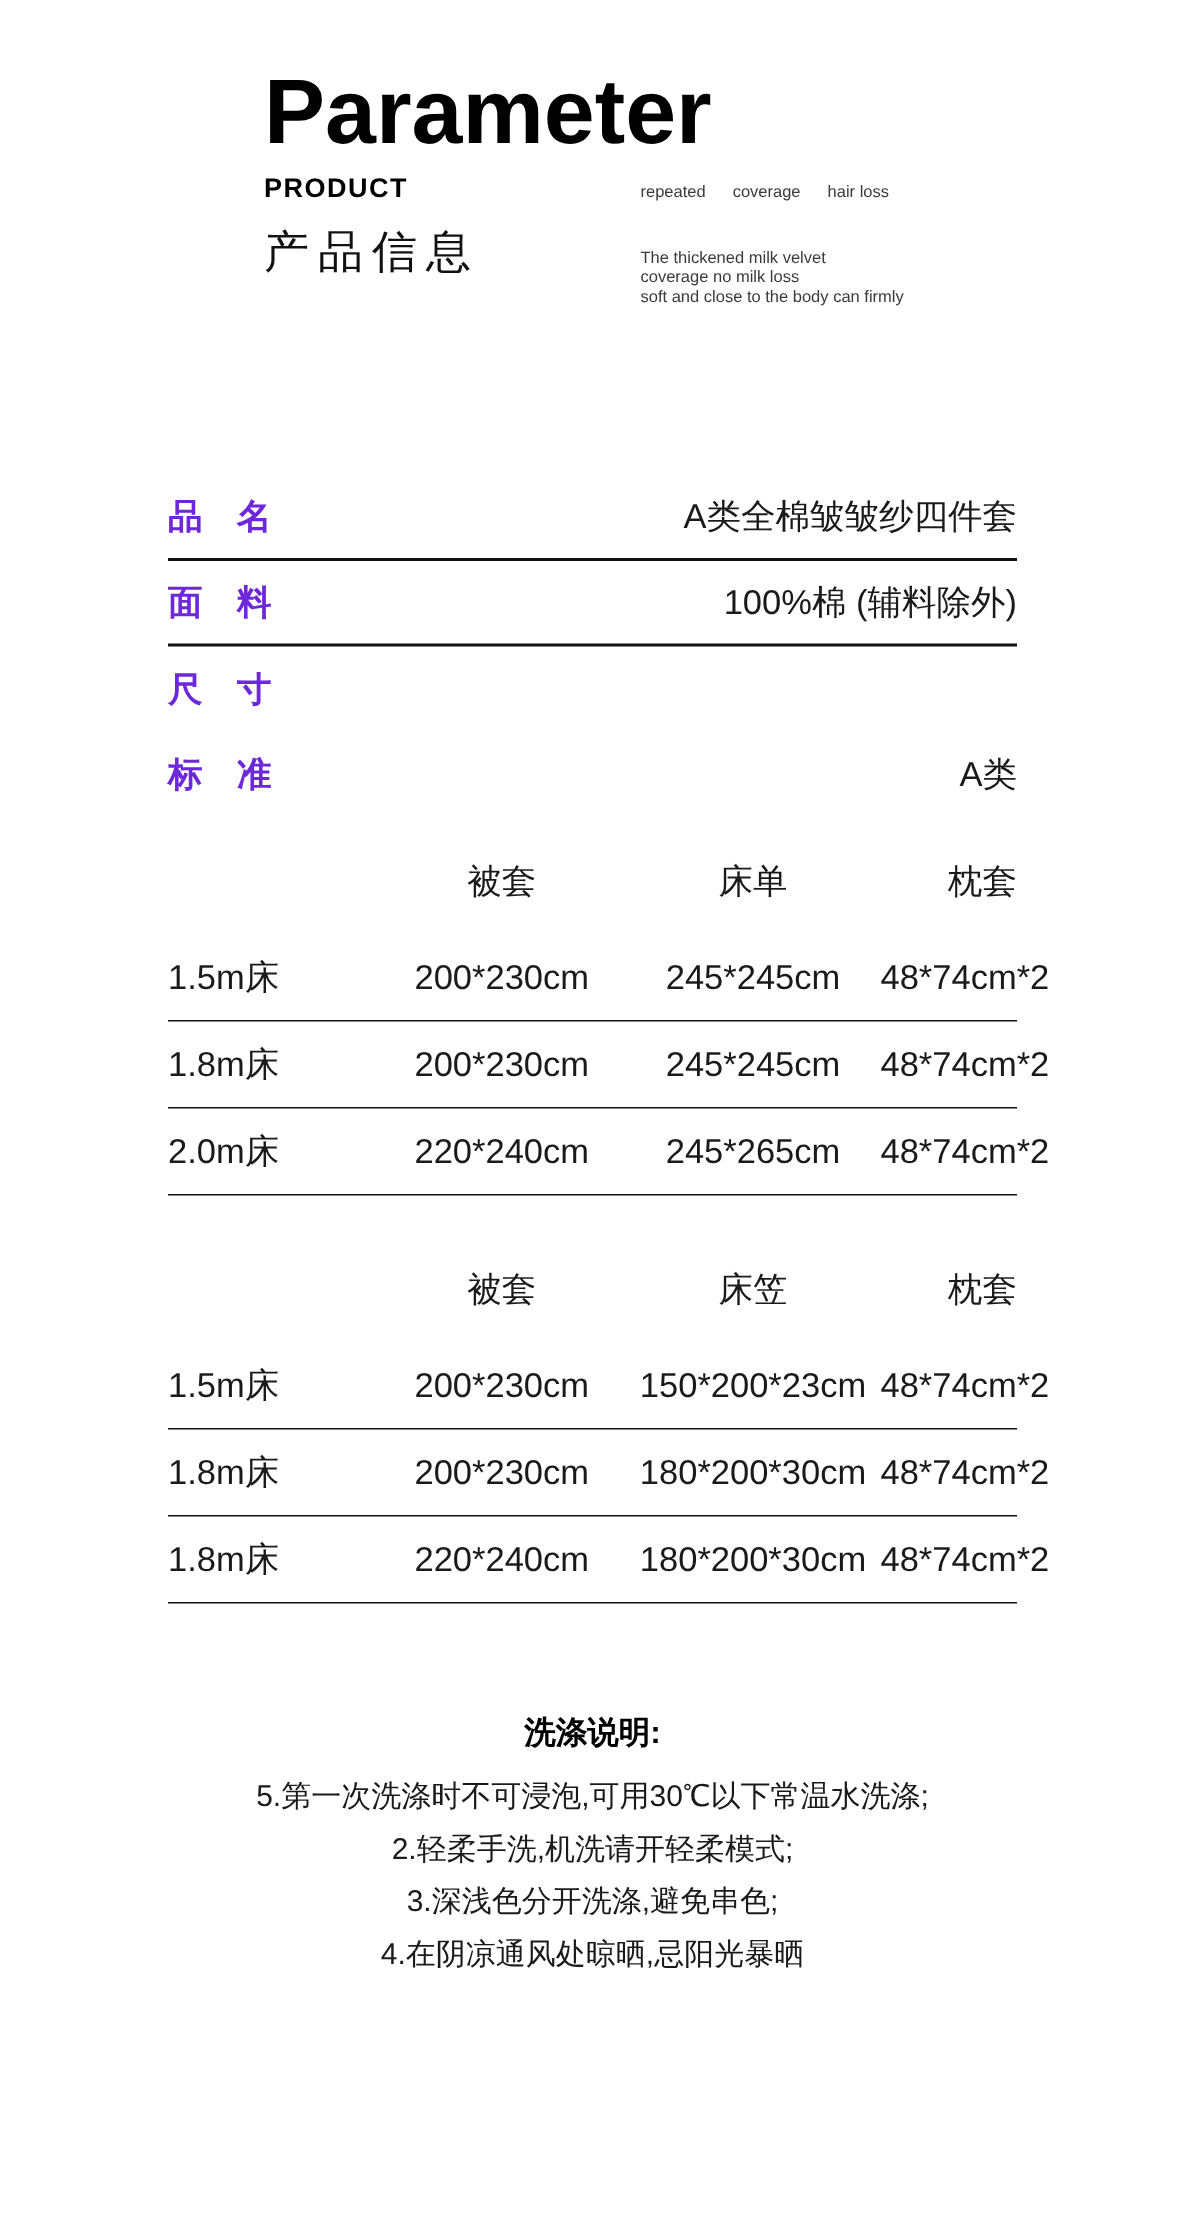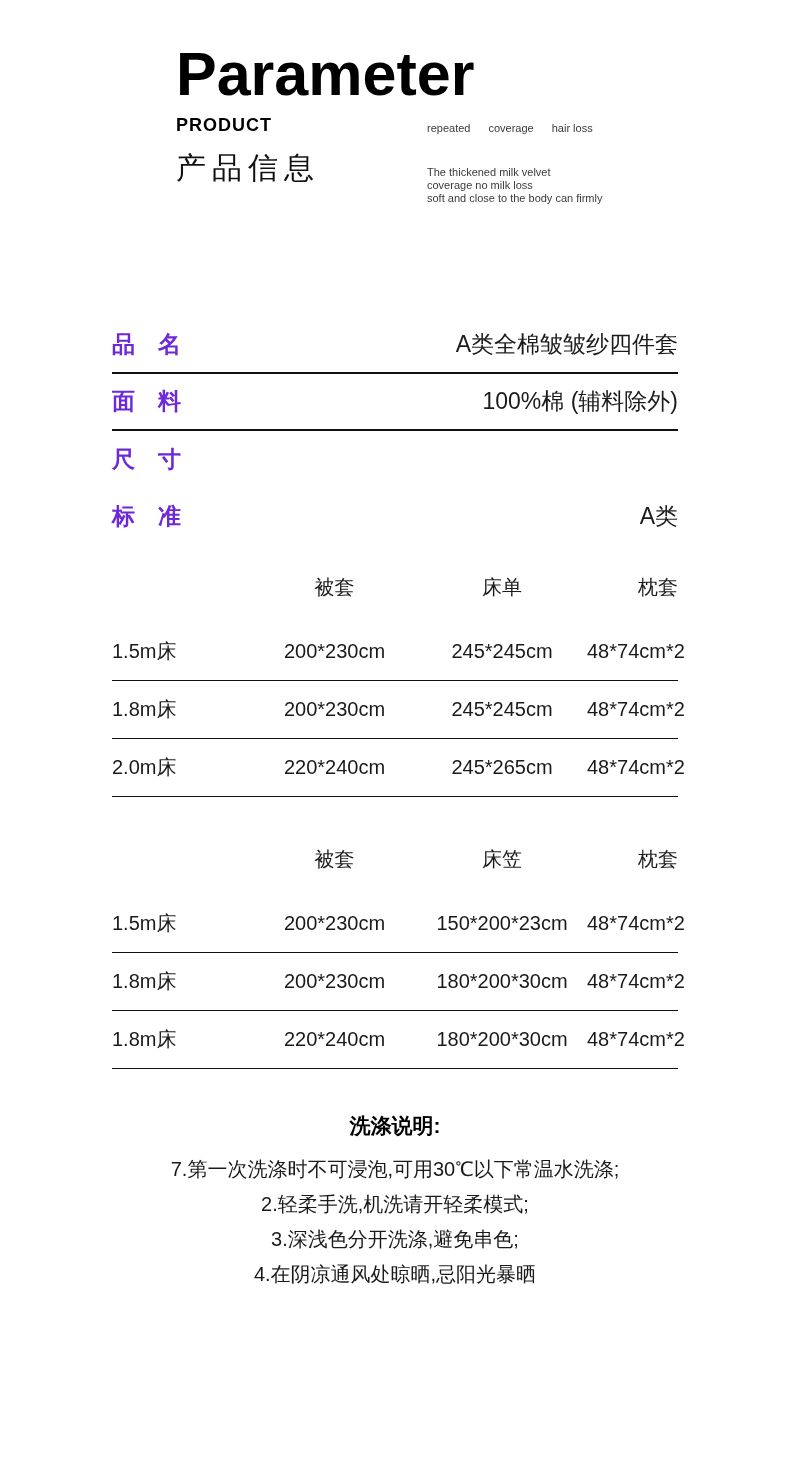--- a/index.html
+++ b/index.html
@@ -69,30 +69,30 @@
   .spec-label { font-weight: bold; color: #6d28d9; white-space: pre; }
   .spec-value { color: #1a1a1a; }
 
   
   .size-table { margin: 20px 112px 0 112px; }
   .size-table.second { margin-top: 40px; }
   .st-header, .st-row {
     display: grid;
     grid-template-columns: 140px 165px 170px 91px;
     align-items: center;
-    font-size: 20px;
+    font-size: 23px;
   }
   .st-header { height: 44px; margin-bottom: 14px; }
   .st-row { height: 58px; border-bottom: 1.5px solid #111; }
   .c1 { text-align: left; }
   .c2, .c3 { text-align: center; }
   .c4 { text-align: right; }
 
   
-  .washing { margin-top: 43px; text-align: center; }
+  .washing { margin-top: 72px; text-align: center; }
   .washing-title { font-size: 21px; font-weight: bold; color: #000; margin-bottom: 12px; }
   .washing-item { font-size: 20px; line-height: 35px; color: #1a1a1a; }
 </style>
 </head>
 <body>
 
 <div class="page">
 
   <header class="hero">
     <h1 class="hero-title">Parameter</h1>
@@ -180,19 +180,19 @@
     <div class="st-row">
       <span class="c1">1.8m床</span>
       <span class="c2">220*240cm</span>
       <span class="c3">180*200*30cm</span>
       <span class="c4">48*74cm*2</span>
     </div>
   </section>
 
   <section class="washing">
     <div class="washing-title">洗涤说明:</div>
-    <div class="washing-item">7.第一次洗涤时不可浸泡,可用30℃以下常温水洗涤;</div>
+    <div class="washing-item">5.第一次洗涤时不可浸泡,可用30℃以下常温水洗涤;</div>
     <div class="washing-item">2.轻柔手洗,机洗请开轻柔模式;</div>
     <div class="washing-item">3.深浅色分开洗涤,避免串色;</div>
     <div class="washing-item">4.在阴凉通风处晾晒,忌阳光暴晒</div>
   </section>
 
 </div>
 
 </body></html>

